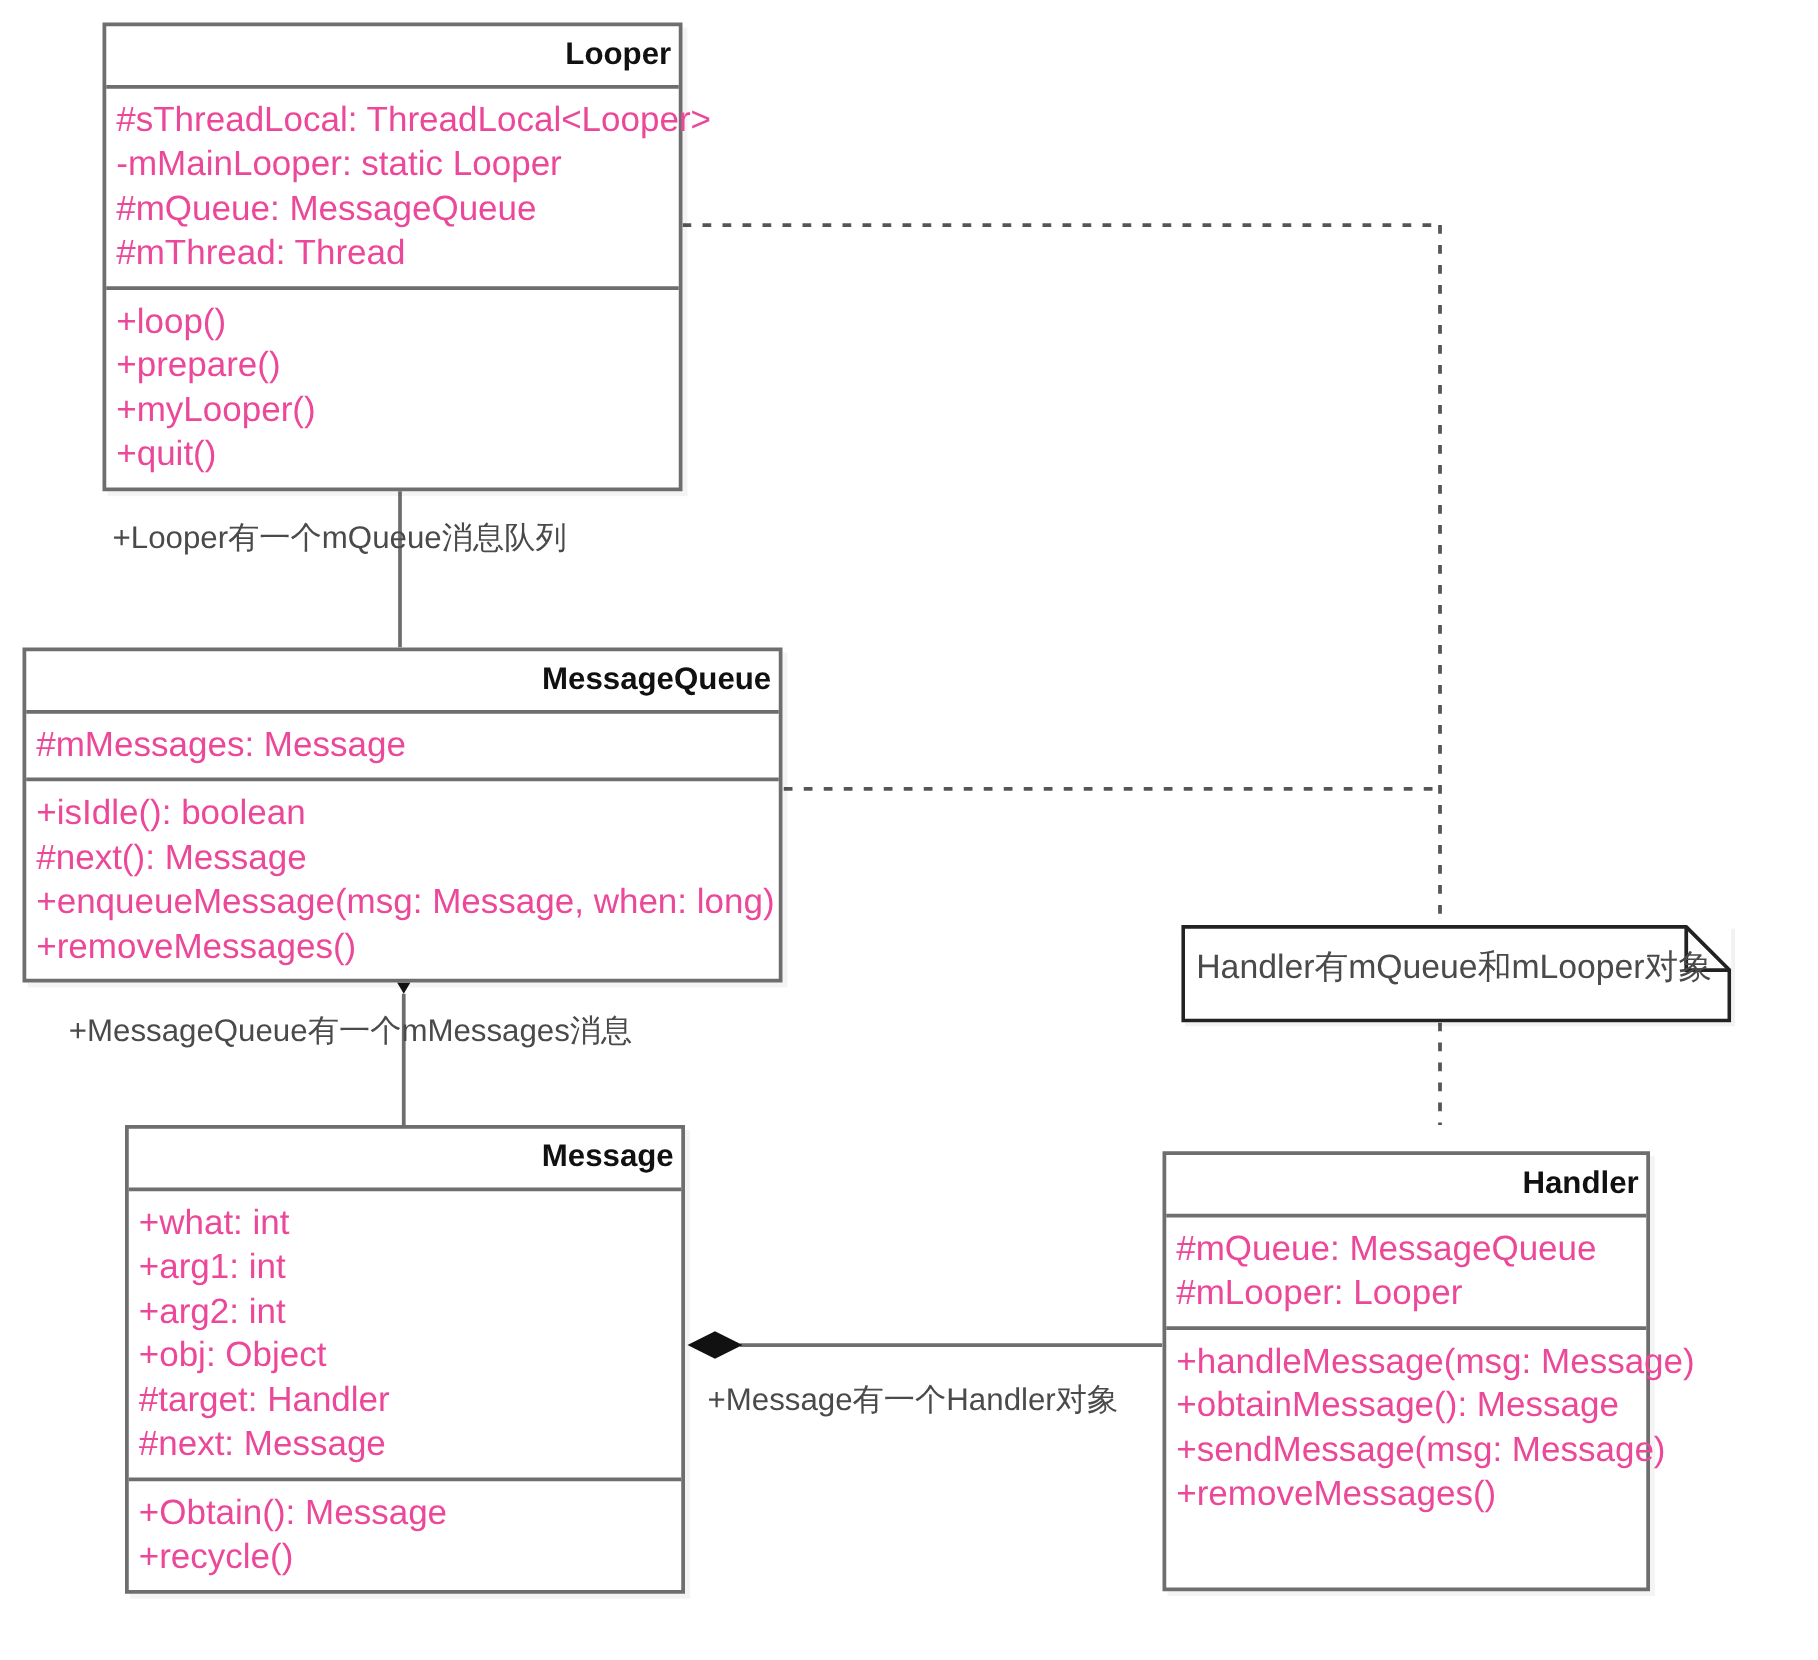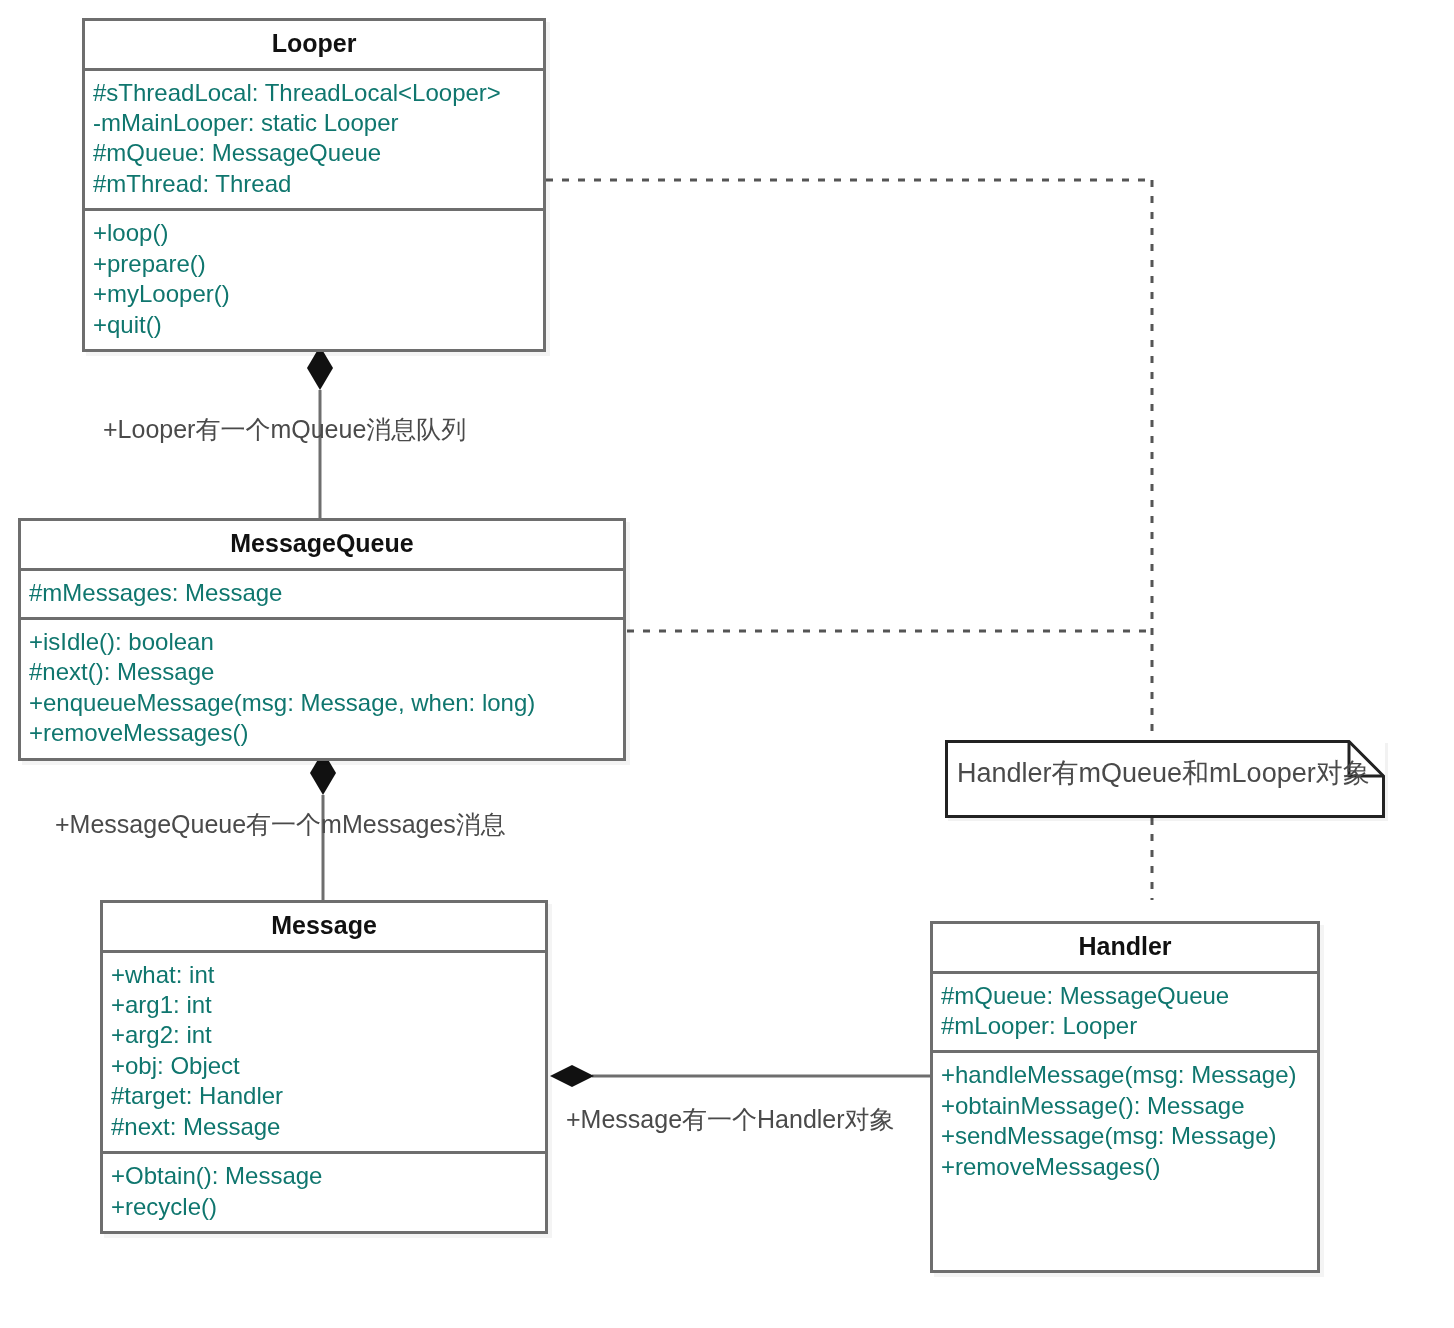--- a/index.html
+++ b/index.html
@@ -18,34 +18,34 @@
 
   
   .uml-class {
     position: absolute;
     background: #ffffff;
     border: 3px solid #6e6e6e;
     box-sizing: border-box;
     box-shadow: 4px 4px 0 0 rgba(0,0,0,0.045);
   }
   .uml-class .cls-title {
-    text-align: center;
+    text-align: right;
     font-weight: bold;
     font-size: 25px;
     color: #111111;
     padding: 9px 6px 10px 6px;
     line-height: 1.1;
   }
   .uml-class .cls-compartment {
     border-top: 3px solid #6e6e6e;
     padding: 7px 8px 9px 8px;
   }
   .uml-class .cls-line {
-    font-size: 24px;
-    color: #0f766e;
+    font-size: 28px;
+    color: #ec4899;
     line-height: 1.27;
     white-space: nowrap;
   }
 
   
   .uml-note {
     position: absolute;
     background: #ffffff;
     box-sizing: border-box;
     box-shadow: 3px 3px 0 0 rgba(0,0,0,0.05);
@@ -169,19 +169,19 @@
   </div>
 
   <div class="uml-note" style="left:945px; top:740px; width:440px; height:78px;">
     <svg width="440" height="78" viewBox="0 0 440 78" style="position:absolute; left:0; top:0;">
       <path d="M 1.5 1.5 L 404 1.5 L 438.5 36 L 438.5 76.5 L 1.5 76.5 Z" fill="#ffffff" stroke="#222222" stroke-width="3"></path>
       <path d="M 404 1.5 L 404 36 L 438.5 36" fill="none" stroke="#222222" stroke-width="3"></path>
     </svg>
     <div class="note-text">Handler有mQueue和mLooper对象</div>
   </div>
 
-  <div class="edge-label" style="left:103px; top:413px;text-align:center;">+Looper有一个mQueue消息队列</div>
+  <div class="edge-label" style="left:90px; top:413px;text-align:center;">+Looper有一个mQueue消息队列</div>
 
   <div class="edge-label" style="left:55px; top:808px;">+MessageQueue有一个mMessages消息</div>
 
   <div class="edge-label" style="left:566px; top:1092px;margin-top:11px;">+Message有一个Handler对象</div>
 
 </div>
 
 </body></html>

